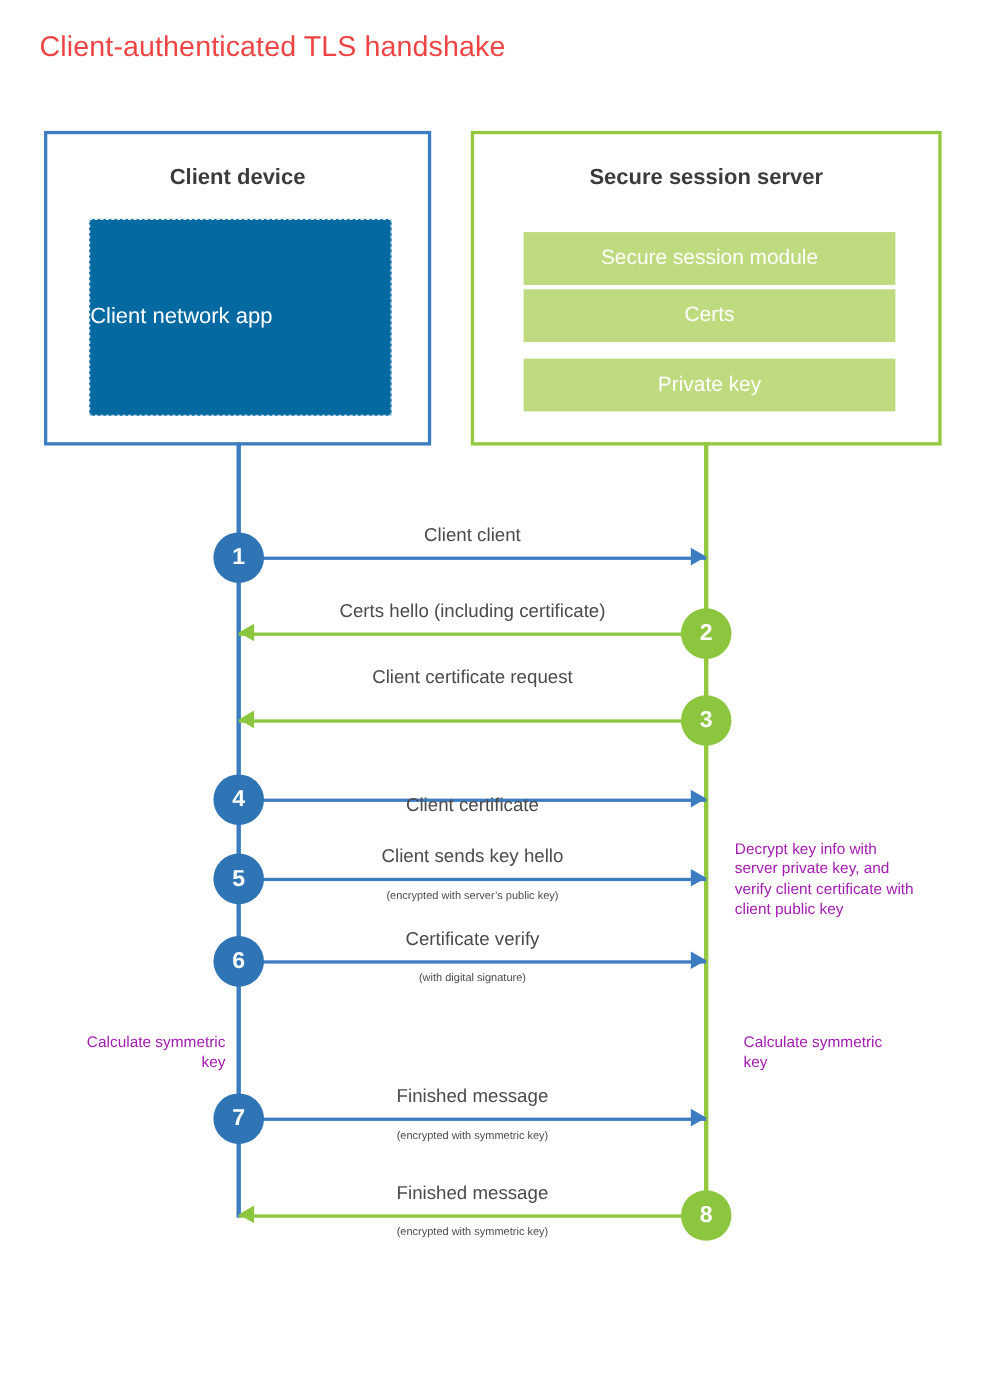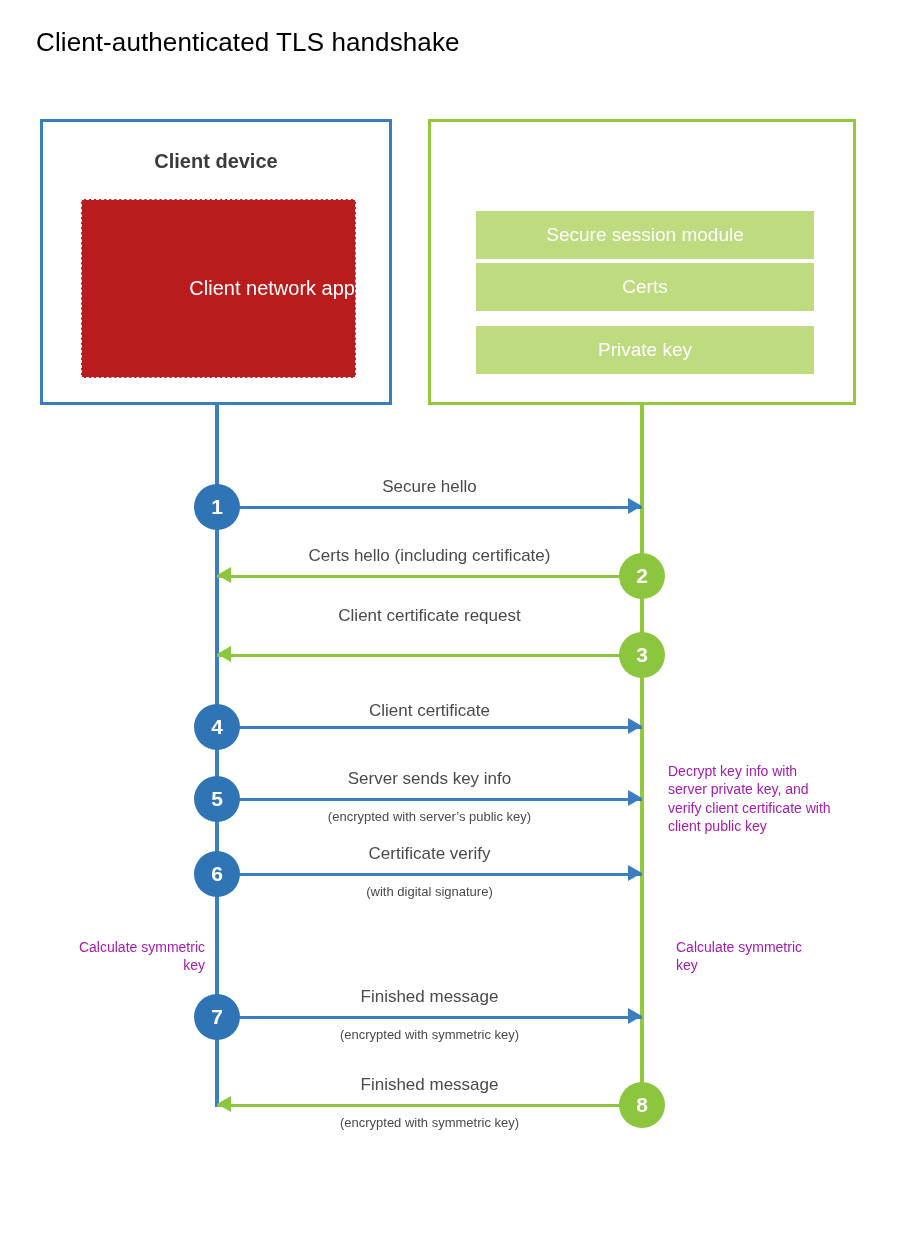--- a/index.html
+++ b/index.html
@@ -16,21 +16,21 @@
     -webkit-font-smoothing: antialiased;
   }
 
   
   #page-title {
     position: absolute;
     left: 36px;
     top: 27px;
     font-size: 26px;
     font-weight: 300;
-    color: #000000;
+    color: #ef4444;
     letter-spacing: 0.1px;
     white-space: nowrap;
   }
 
   
   .actor-box {
     position: absolute;
     background: #ffffff;
     box-sizing: border-box;
   }
@@ -60,26 +60,26 @@
     color: #3b3b3b;
   }
 
   
   #client-app {
     position: absolute;
     left: 38px;
     top: 77px;
     width: 275px;
     height: 179px;
-    background: #b91c1c;
+    background: #0369a1;
     border: 1px dashed #e9eef3;
     box-sizing: border-box;
     display: flex;
     align-items: center;
-    justify-content: flex-end;
+    justify-content: flex-start;
   }
   #client-app .app-label {
     color: #ffffff;
     font-size: 20px;
     font-weight: 300;
     text-align: center;
     line-height: 1.32;
   }
 
   
@@ -132,21 +132,21 @@
     position: absolute;
     text-align: center;
     font-size: 17px;
     font-weight: 400;
     color: #4a4a4a;
     white-space: nowrap;
   }
   .msg-sublabel {
     position: absolute;
     text-align: center;
-    font-size: 13px;
+    font-size: 10px;
     font-weight: 400;
     color: #4a4a4a;
     white-space: nowrap;
   }
 
   
   .step-badge {
     position: absolute;
     width: 46px;
     height: 46px;
@@ -177,49 +177,50 @@
 <div id="page-title">Client-authenticated TLS handshake</div>
 
 <div class="actor-box" id="client-box">
   <div class="actor-title">Client device</div>
   <div id="client-app">
     <div class="app-label">Client network app</div>
   </div>
 </div>
 
 <div class="actor-box" id="server-box">
+  <div class="actor-title">Secure session server</div>
   <div class="server-module" id="module-0">Secure session module</div>
   <div class="server-module" id="module-2">Private key</div>
   <div class="server-module" id="module-1">Certs</div>
 </div>
 
 <div class="lifeline" id="client-lifeline"></div>
 <div class="lifeline" id="server-lifeline"></div>
 
 <div id="messages-layer">
     <div class="msg-line" style="left: 217px; width: 425px; top: 506px; background: rgb(60, 124, 192);"></div>
     <div class="msg-head" style="top: 498px; left: 628px; border-left: 14px solid rgb(60, 124, 192);"></div>
     <div class="step-badge blue" style="top: 484px; left: 194px;">1</div>
-    <div class="msg-label" style="left: 217px; width: 425px; top: 477px;">Secure hello</div>
+    <div class="msg-label" style="left: 217px; width: 425px; top: 477px;">Client client</div>
     <div class="msg-line" style="left: 217px; width: 425px; top: 575px; background: rgb(140, 198, 63);"></div>
     <div class="msg-head" style="top: 567px; left: 217px; border-right: 14px solid rgb(140, 198, 63);"></div>
     <div class="step-badge green" style="top: 553px; left: 619px;">2</div>
     <div class="msg-label" style="left: 217px; width: 425px; top: 546px;">Certs hello (including certificate)</div>
     <div class="msg-line" style="left: 217px; width: 425px; top: 654px; background: rgb(140, 198, 63);"></div>
     <div class="msg-head" style="top: 646px; left: 217px; border-right: 14px solid rgb(140, 198, 63);"></div>
     <div class="step-badge green" style="top: 632px; left: 619px;">3</div>
     <div class="msg-label" style="left: 217px; width: 425px; top: 606px;">Client certificate request</div>
     <div class="msg-line" style="left: 217px; width: 425px; top: 726px; background: rgb(60, 124, 192);"></div>
     <div class="msg-head" style="top: 718px; left: 628px; border-left: 14px solid rgb(60, 124, 192);"></div>
     <div class="step-badge blue" style="top: 704px; left: 194px;">4</div>
-    <div class="msg-label" style="left: 217px; width: 425px; top: 701px;">Client certificate</div>
+    <div class="msg-label" style="left: 217px; width: 425px; top: 722px;">Client certificate</div>
     <div class="msg-line" style="left: 217px; width: 425px; top: 798px; background: rgb(60, 124, 192);"></div>
     <div class="msg-head" style="top: 790px; left: 628px; border-left: 14px solid rgb(60, 124, 192);"></div>
     <div class="step-badge blue" style="top: 776px; left: 194px;">5</div>
-    <div class="msg-label" style="left: 217px; width: 425px; top: 769px;">Server sends key info</div>
+    <div class="msg-label" style="left: 217px; width: 425px; top: 769px;">Client sends key hello</div>
     <div class="msg-sublabel" style="left: 217px; width: 425px; top: 809px;">(encrypted with server’s public key)</div>
     <div class="msg-line" style="left: 217px; width: 425px; top: 873px; background: rgb(60, 124, 192);"></div>
     <div class="msg-head" style="top: 865px; left: 628px; border-left: 14px solid rgb(60, 124, 192);"></div>
     <div class="step-badge blue" style="top: 851px; left: 194px;">6</div>
     <div class="msg-label" style="left: 217px; width: 425px; top: 844px;">Certificate verify</div>
     <div class="msg-sublabel" style="left: 217px; width: 425px; top: 884px;">(with digital signature)</div>
     <div class="msg-line" style="left: 217px; width: 425px; top: 1016px; background: rgb(60, 124, 192);"></div>
     <div class="msg-head" style="top: 1008px; left: 628px; border-left: 14px solid rgb(60, 124, 192);"></div>
     <div class="step-badge blue" style="top: 994px; left: 194px;">7</div>
     <div class="msg-label" style="left: 217px; width: 425px; top: 987px;">Finished message</div>

